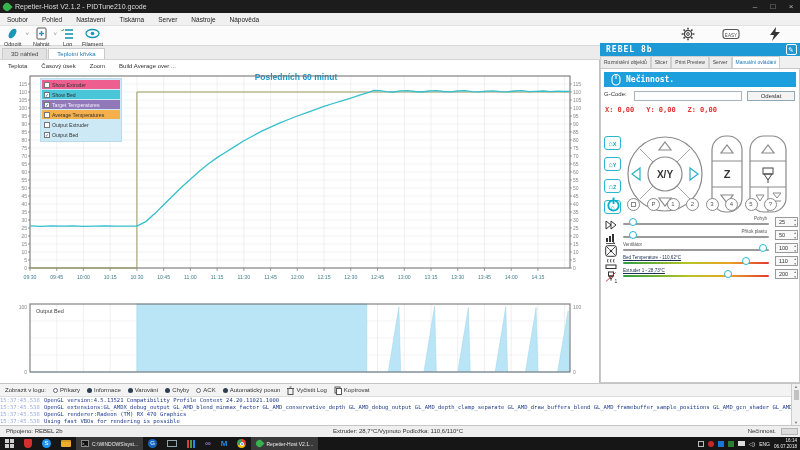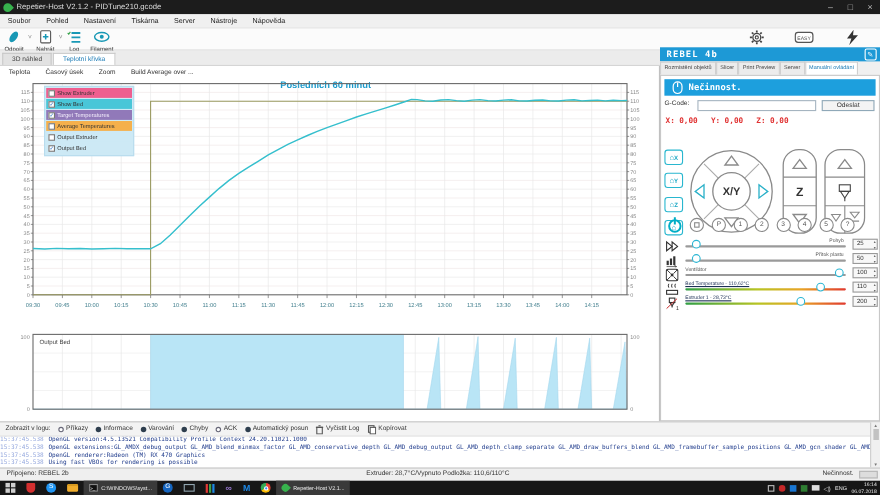--- a/index.html
+++ b/index.html
@@ -431,21 +431,21 @@
         </div>
         <div class="lg-row" style="background: rgb(205, 233, 245);">
           <div class="lg-cb">✓</div>
           <div style="color: rgb(51, 51, 51);">Output Bed</div>
         </div>
       </div>
   </div>
 
   <div class="rightpanel">
     <div class="rp-header">
-      <span>REBEL 4b</span>
+      <span>REBEL 8b</span>
       <span class="rp-edit">✎</span>
     </div>
     <div class="rp-tabs" id="rpTabs">
         <div class="rp-tab">Rozmístění objektů</div>
         <div class="rp-tab">Slicer</div>
         <div class="rp-tab">Print Preview</div>
         <div class="rp-tab">Server</div>
         <div class="rp-tab active">Manuální ovládání</div>
       </div>
     <div class="rp-body">

